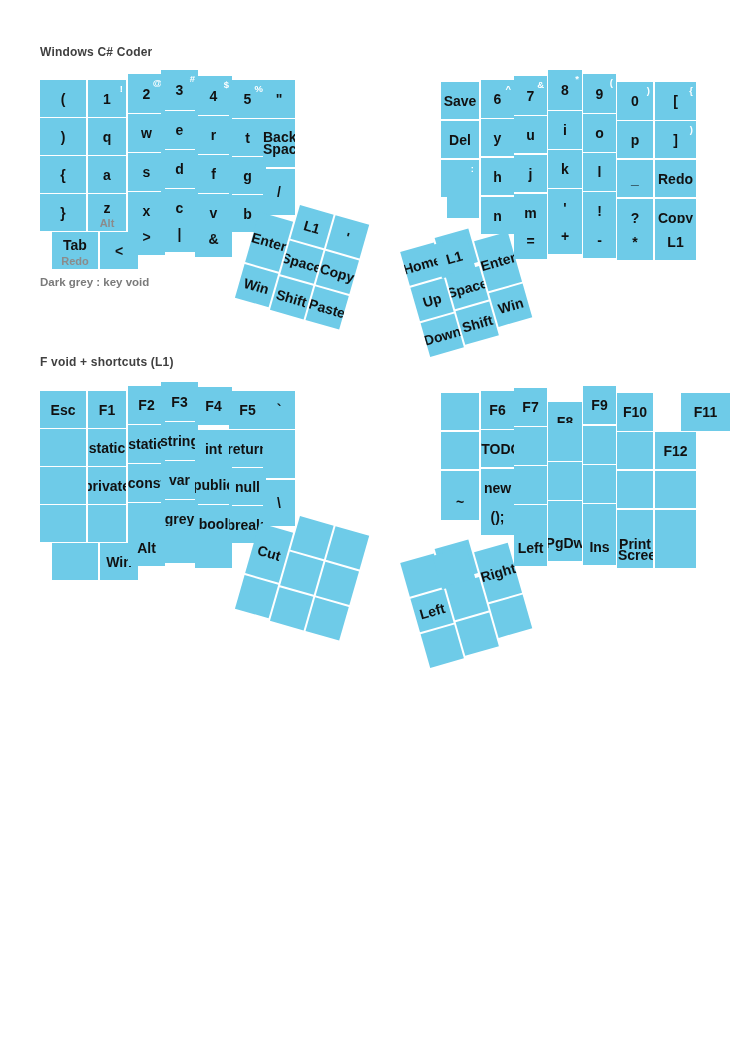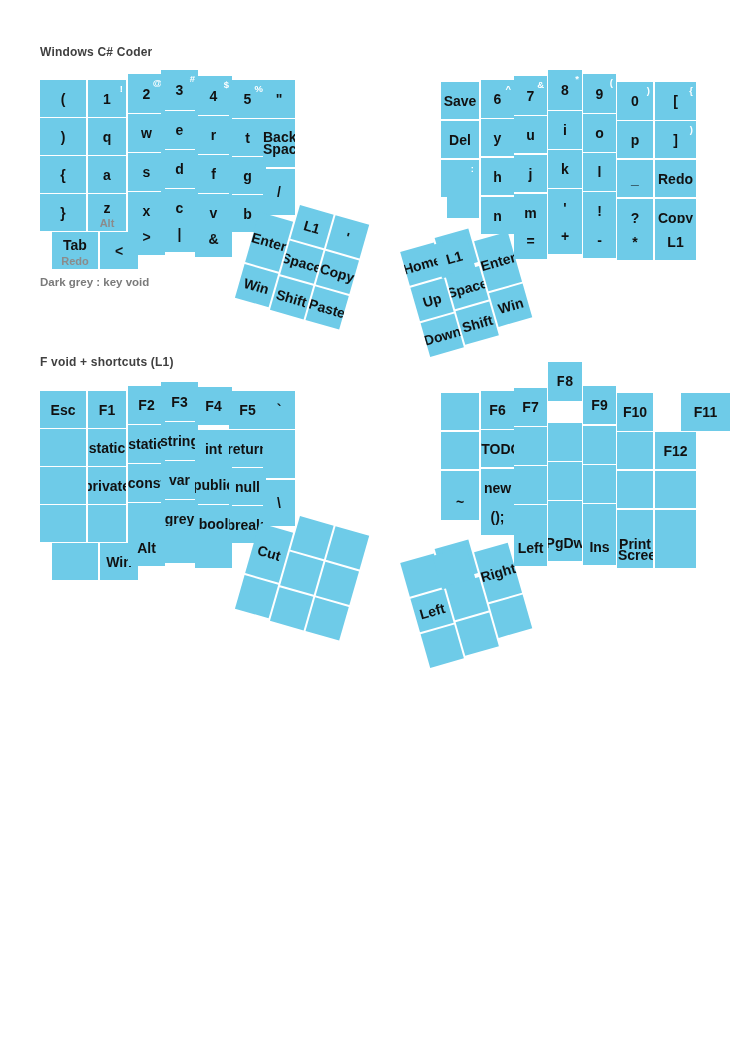--- a/index.html
+++ b/index.html
@@ -490,21 +490,21 @@
 
 <div class="key" style="left:441px;top:393px;width:38px;height:37px;">
   <span class="main sm cm"></span>
 </div>
 <div class="key" style="left:481px;top:391px;width:33px;height:38px;">
   <span class="main cm">F6</span>
 </div>
 <div class="key" style="left:514px;top:388px;width:33px;height:38px;">
   <span class="main cm">F7</span>
 </div>
-<div class="key" style="left:548px;top:362px;width:34px;height:39px;font-family:Liberation Mono, monospace;">
+<div class="key" style="left:548px;top:402px;width:34px;height:39px;">
   <span class="main cm">F8</span>
 </div>
 <div class="key" style="left:583px;top:386px;width:33px;height:38px;">
   <span class="main cm">F9</span>
 </div>
 <div class="key" style="left:617px;top:393px;width:36px;height:38px;">
   <span class="main cm">F10</span>
 </div>
 <div class="key" style="left:681px;top:393px;width:49px;height:38px;">
   <span class="main cm">F11</span>

